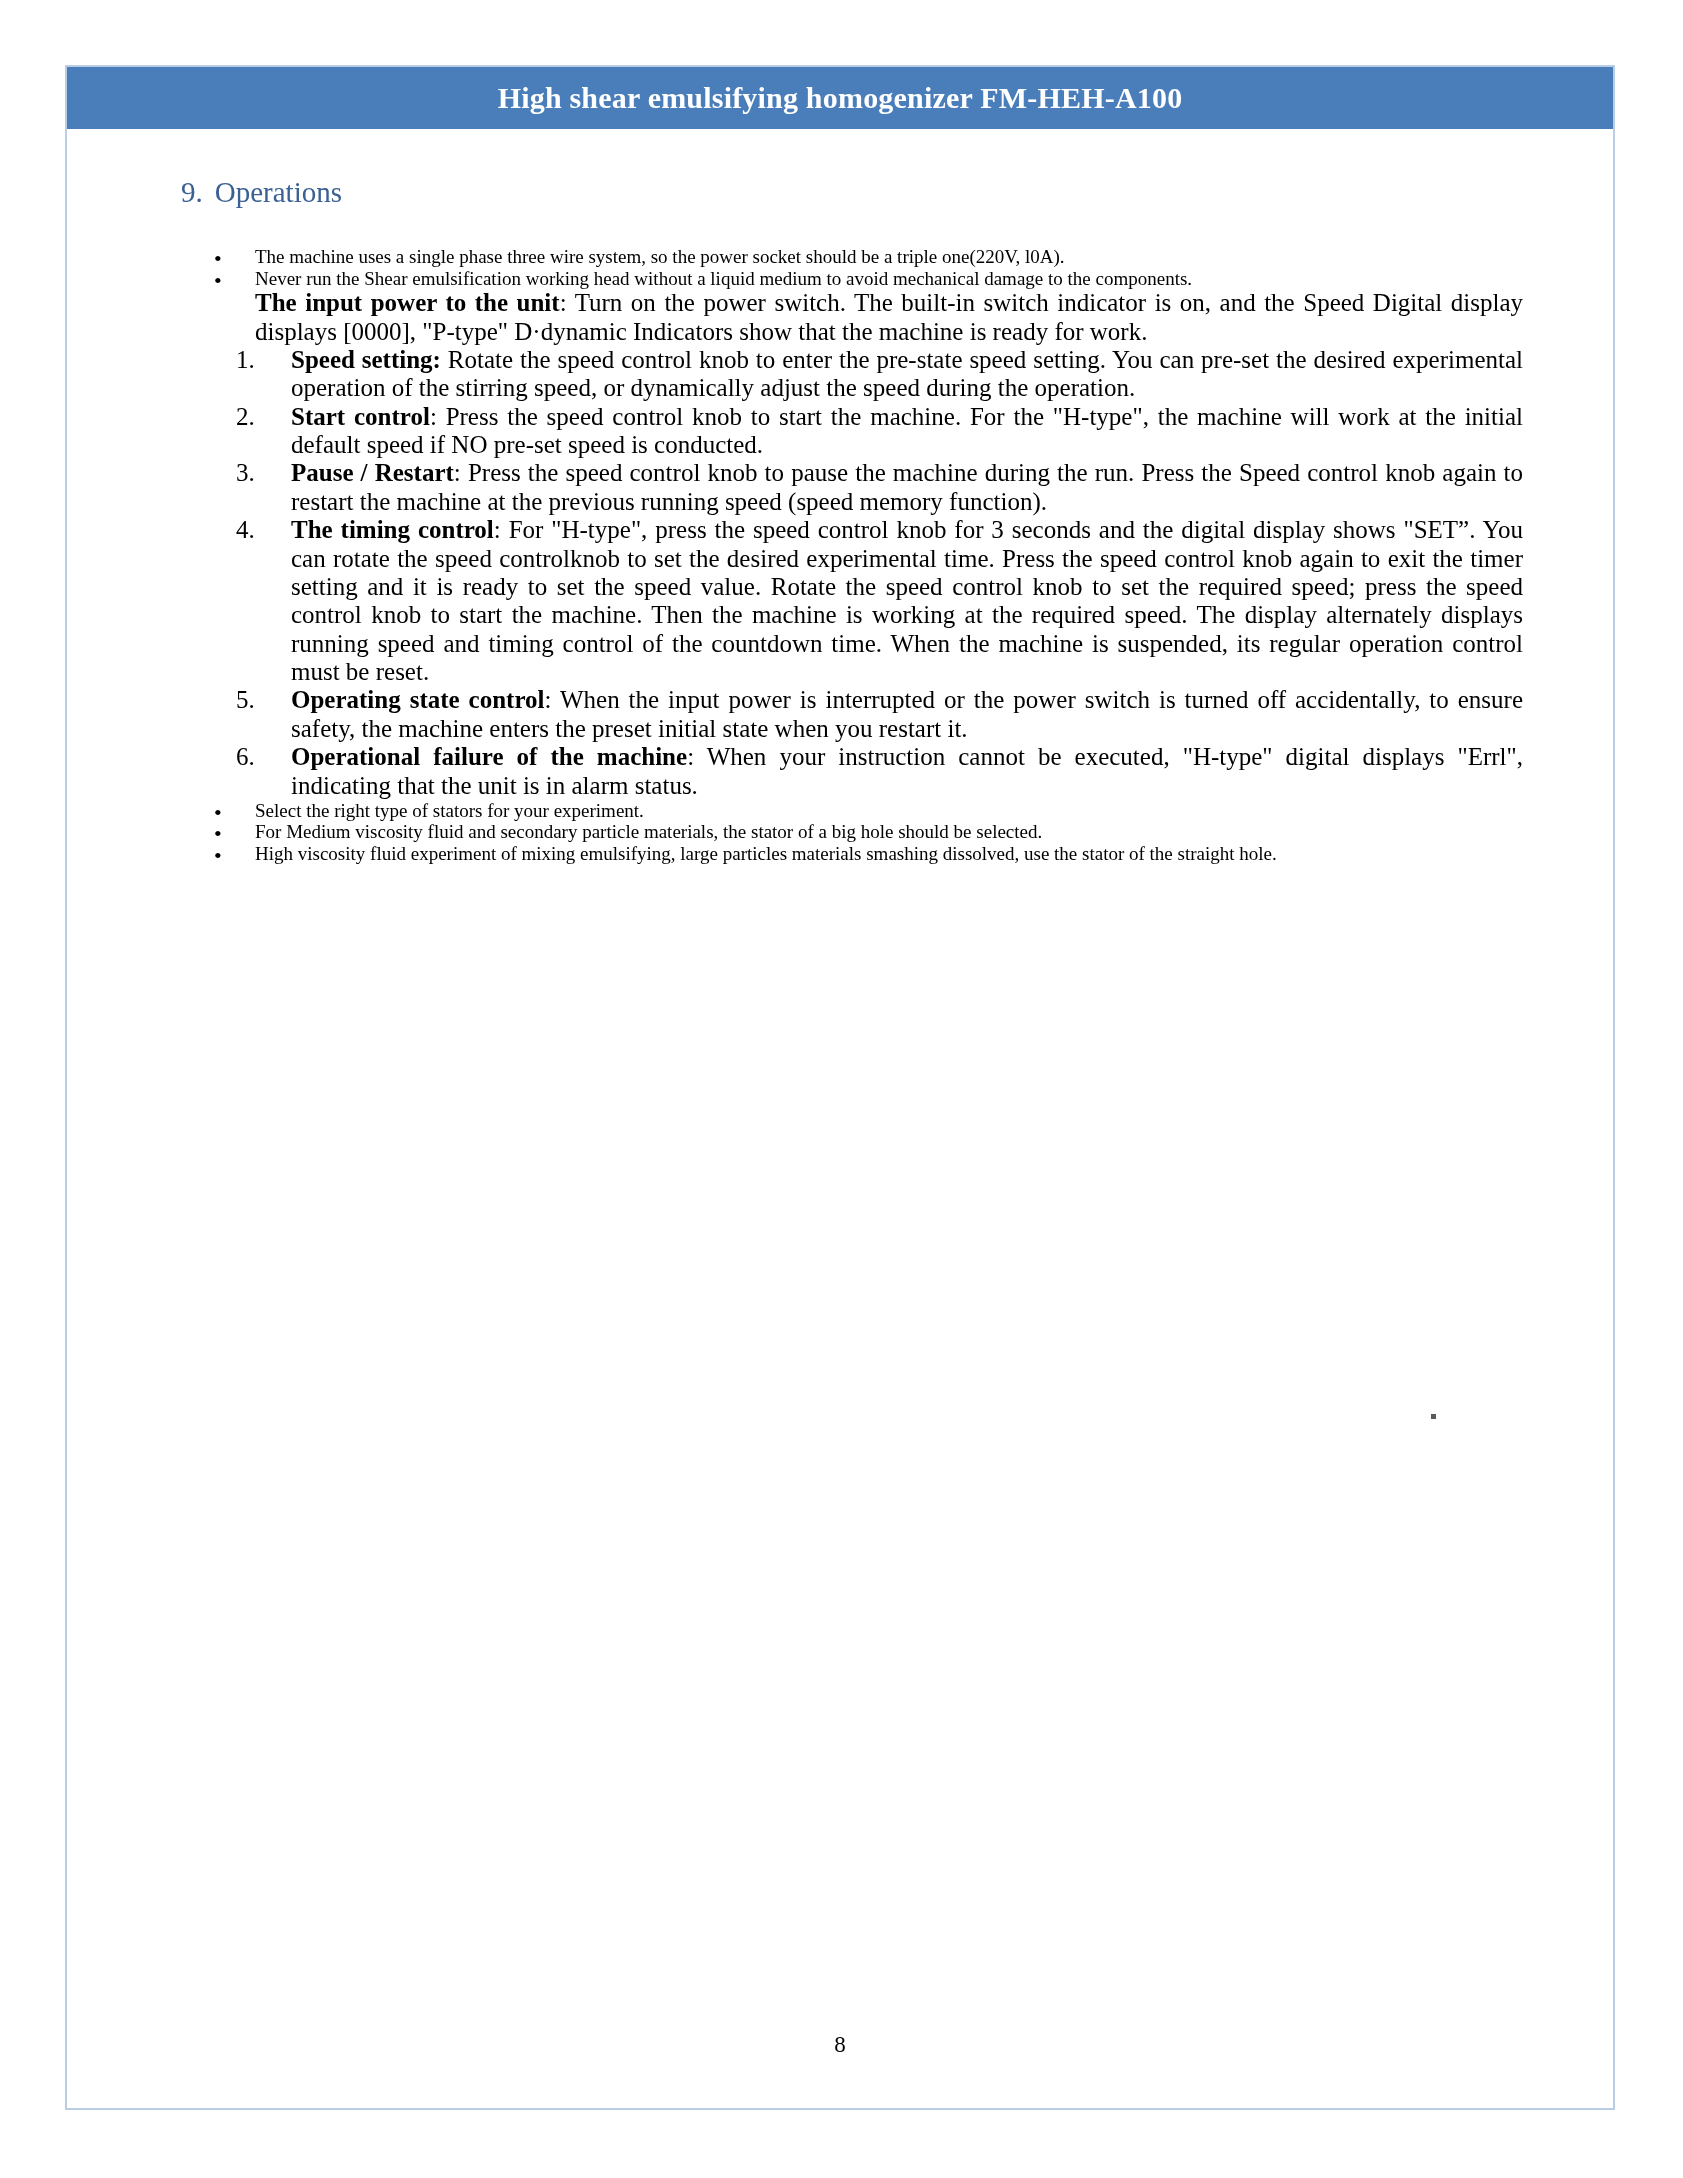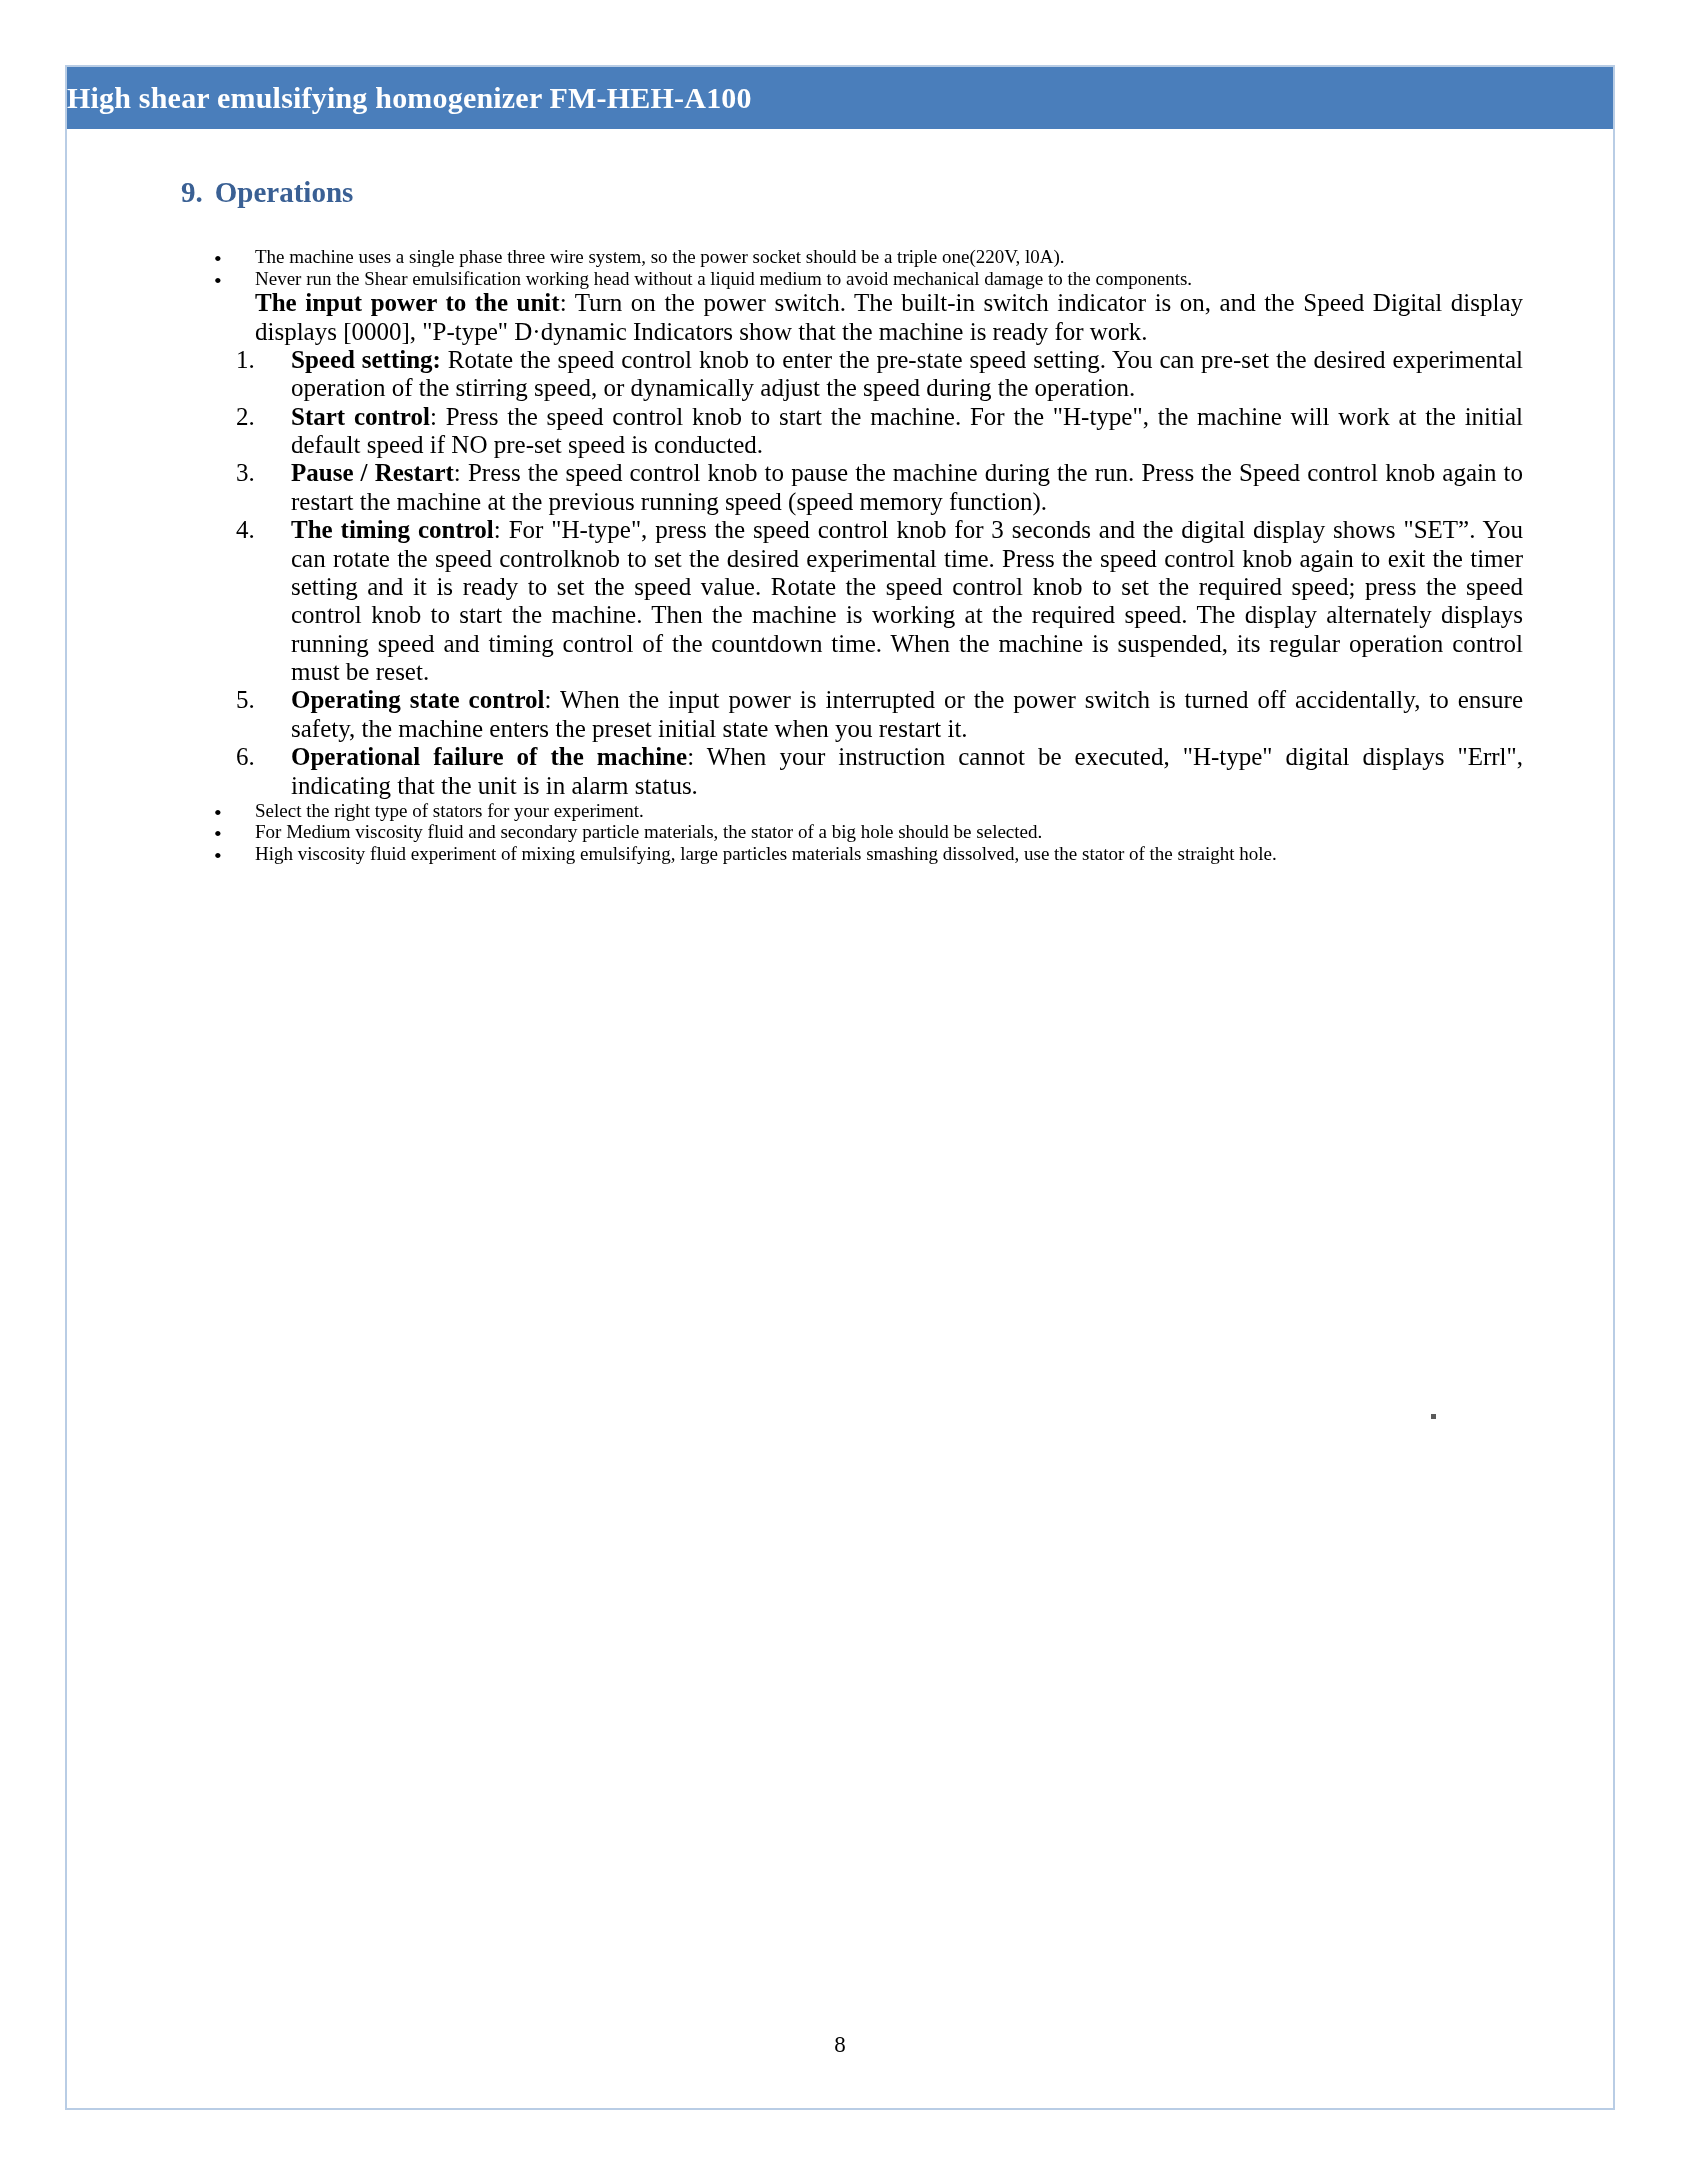--- a/index.html
+++ b/index.html
@@ -30,21 +30,21 @@
   
   #header-band {
     position: absolute;
     left: 0;
     top: 0;
     width: 100%;
     height: 62px;
     background: #4a7ebb;
     display: flex;
     align-items: center;
-    justify-content: flex-start;
+    justify-content: center;
     box-sizing: border-box;
   }
   #header-title {
     color: #ffffff;
     font-size: 30px;
     font-weight: bold;
     letter-spacing: 0.2px;
     text-align: center;
     line-height: 1;
     white-space: nowrap;
@@ -59,21 +59,21 @@
     height: calc(100% - 62px);
     box-sizing: border-box;
   }
 
   #section-heading {
     position: absolute;
     left: 114px;
     top: 47px;
     color: #3a6094;
     font-size: 29px;
-    font-weight: bold;
+    font-weight: normal;
     white-space: nowrap;
   }
   #section-heading .num { margin-right: 12px; }
 
   
   .block {
     position: absolute;
     left: 121px;
     top: 117px;
     width: 1335px;

